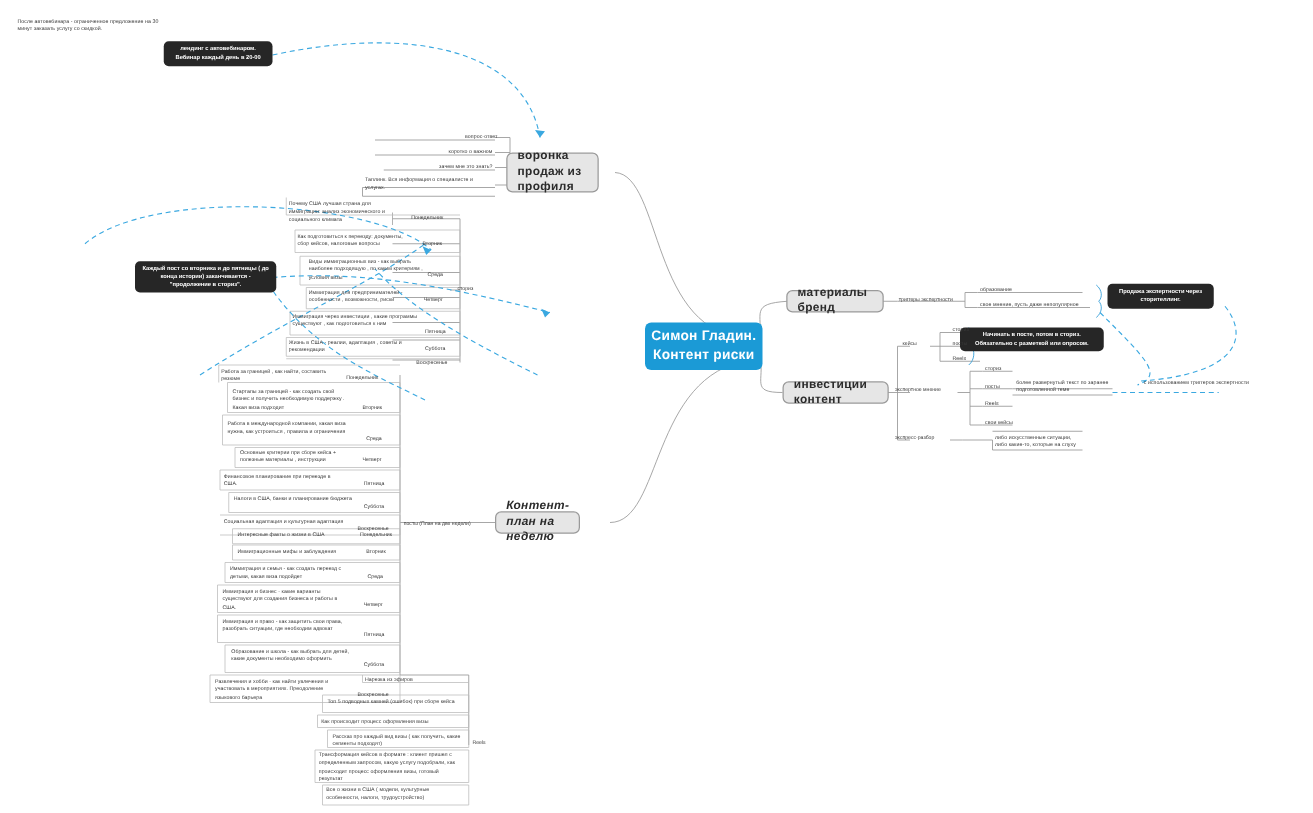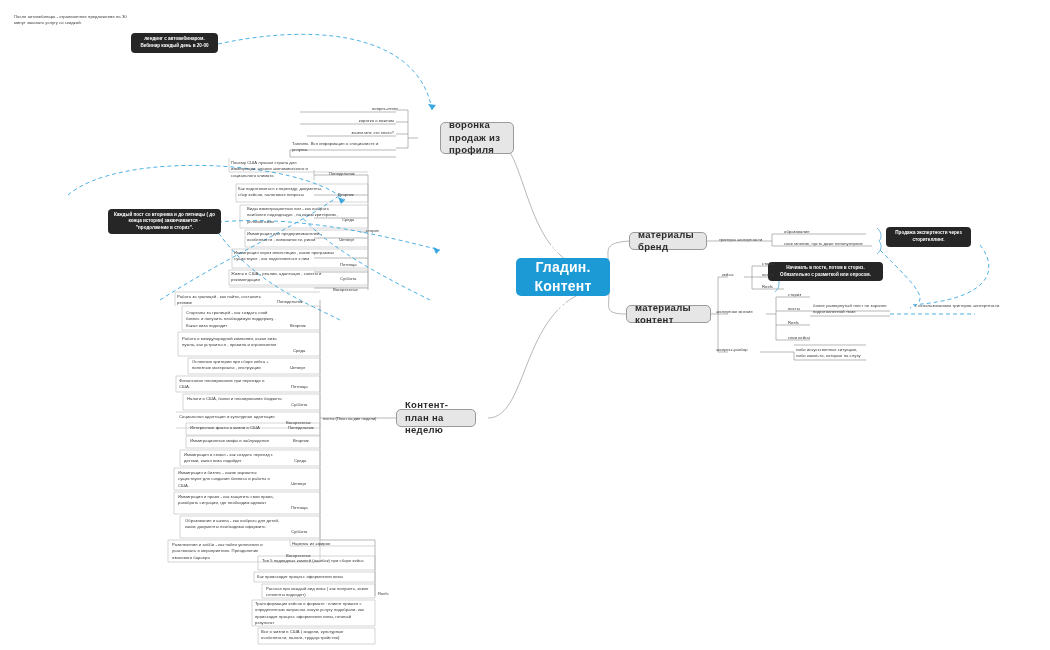--- a/index.html
+++ b/index.html
@@ -9,21 +9,21 @@
     color:#333;
   }
   #canvas{position:absolute;left:0;top:0;width:1050px;height:650px;}
   svg.wires{position:absolute;left:0;top:0;width:1050px;height:650px;pointer-events:none;}
 
   .node{position:absolute;box-sizing:border-box;}
 
   
   .central{
     background:#1b9ad6;color:#fff;border-radius:5px;
-    font-weight:bold;font-size:14px;line-height:1.35;
+    font-weight:bold;font-size:11px;line-height:1.35;
     text-align:center;display:flex;align-items:center;justify-content:center;
     flex-direction:column;letter-spacing:.2px;
   }
 
   
   .lvl1{
     background:#e6e6e6;border:1px solid #9a9a9a;border-radius:5px;
     font-weight:bold;font-size:9.5px;color:#2b2b2b;letter-spacing:.3px;
     display:flex;align-items:center;padding:4px 8px;line-height:1.3;
   }
@@ -199,33 +199,33 @@
       <path d="M877 228 C 882 232, 882 238, 879 241 C 882 244, 882 250, 877 254"></path>
       <path d="M775 262 C 780 266, 780 274, 777 277 C 780 280, 780 288, 775 292"></path>
     </g>
   </svg>
 
   <div class="node central" style="left:516px;top:258px;width:94px;height:38px;">
     <span>Симон Гладин.</span>
     <span>Контент риски</span>
   </div>
 
-  <div class="node lvl1" style="left:440px;top:122px;width:74px;height:32px;">
+  <div class="node lvl1" style="left:405px;top:122px;width:74px;height:32px;">
     <span>воронка продаж из профиля</span>
   </div>
 
   <div class="node lvl1" style="left:629px;top:232px;width:78px;height:18px;">
     <span>материалы бренд</span>
   </div>
 
   <div class="node lvl1" style="left:626px;top:305px;width:85px;height:18px;">
-    <span>материалы контент</span>
-  </div>
-
-  <div class="node lvl1" style="left:396px;top:409px;width:80px;height:18px;">
+    <span>инвестиции контент</span>
+  </div>
+
+  <div class="node lvl1" style="left:396px;top:409px;width:68px;height:18px;font-style:italic;">
     <span>Контент-план на неделю</span>
   </div>
 
   <div class="node callout" style="left:131px;top:33px;width:87px;height:20px;">
     <span>лендинг с автовебинаром. Вебинар каждый день в 20-00</span>
   </div>
 
   <div class="node callout" style="left:108px;top:209px;width:113px;height:25px;">
     <span>Каждый пост со вторника и до пятницы ( до конца истории) заканчивается - "продолжение в сториз".</span>
   </div>

